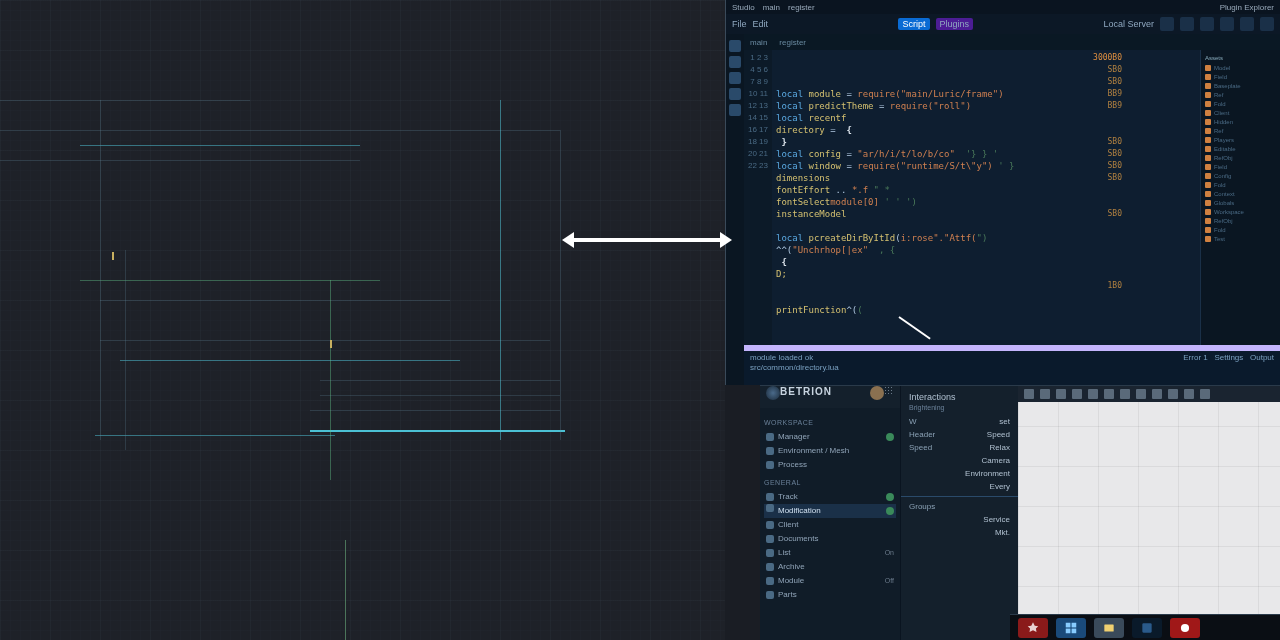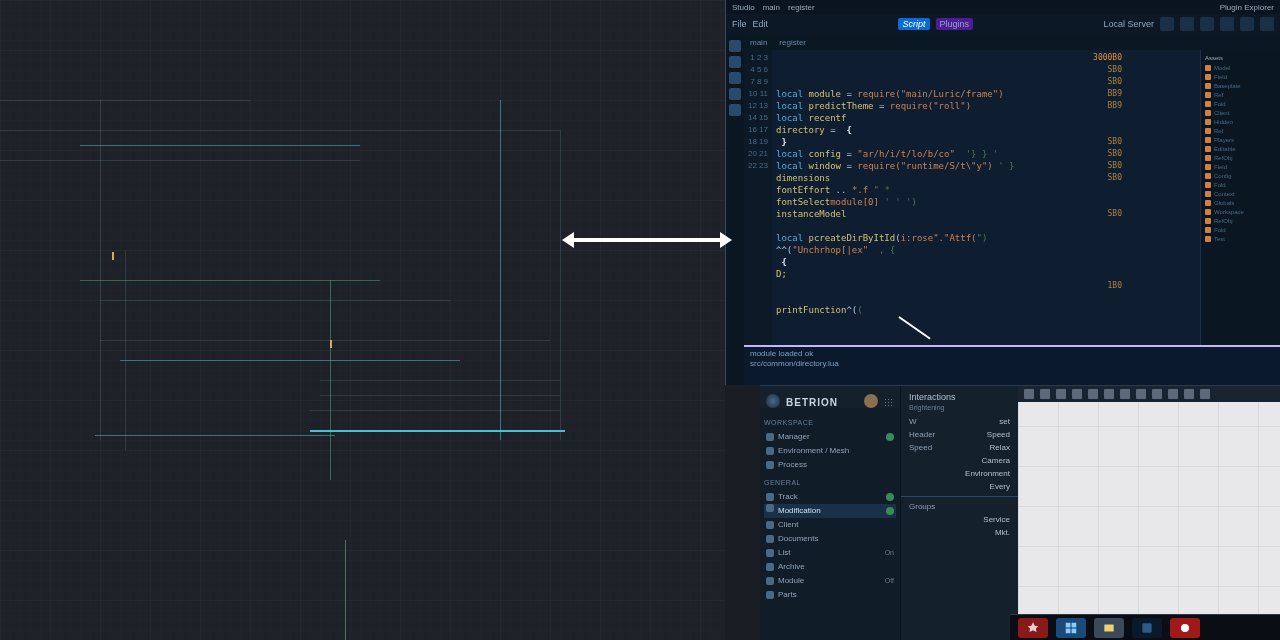--- a/index.html
+++ b/index.html
@@ -94,21 +94,21 @@
   padding: 0 6px;
   font-size: 9px;
   color: #8fa8c0;
 }
 .editor-menubar .spacer { flex: 1; }
 .editor-menubar .tool {
   padding: 1px 4px;
   background: #4c1d95;
   border-radius: 2px;
 }
-.editor-menubar .tool.active { background: #0a6bd4; color: #fff; font-style: italic; }
+.editor-menubar .tool.active { background: #0a6bd4; color: #fff; }
 .editor-menubar .icon-btn {
   width: 14px; height: 14px;
   background: #1a3048;
   border-radius: 2px;
 }
 .editor-body {
   flex: 1; display: flex; overflow: hidden;
 }
 .activity-bar {
   width: 18px;
@@ -202,46 +202,46 @@
   position: absolute;
   left: 155px; top: 266px;
   width: 38px; height: 2px;
   background: #fff;
   transform: rotate(35deg);
   transform-origin: left;
 }
 .bottom-output {
   height: 40px;
   background: #0a1a2c;
-  border-top: 2px solid #c4b5fd;
+  border-top: 6px solid #c4b5fd;
   font-size: 8px;
   color: #7aa0c0;
   padding: 2px 6px;
   line-height: 10px;
-  display: flex; gap: 20px; flex-direction: column;
+  display: flex; gap: 20px;
 }
 
 
 .props-app {
   position: absolute;
   left: 35px; top: 385px;
   width: 520px; height: 255px;
   background: #0e1824;
   border-top: 1px solid #2a3a4a;
   display: flex;
 }
 .props-left {
   width: 140px;
   background: #101c28;
   display: flex; flex-direction: column;
 }
 .props-header {
   height: 22px;
-  display: flex; align-items: flex-end;
-  gap: 6px; padding: 0 6px;
+  display: flex; align-items: flex-start;
+  gap: 0; padding: 0 6px;
   background: #14202c;
 }
 .props-header .logo {
   width: 14px; height: 14px;
   border-radius: 50%;
   background: radial-gradient(circle, #4a6a8a, #1a2a3a);
 }
 .props-header .title {
   font-size: 10px; font-weight: bold;
   letter-spacing: 1px;

